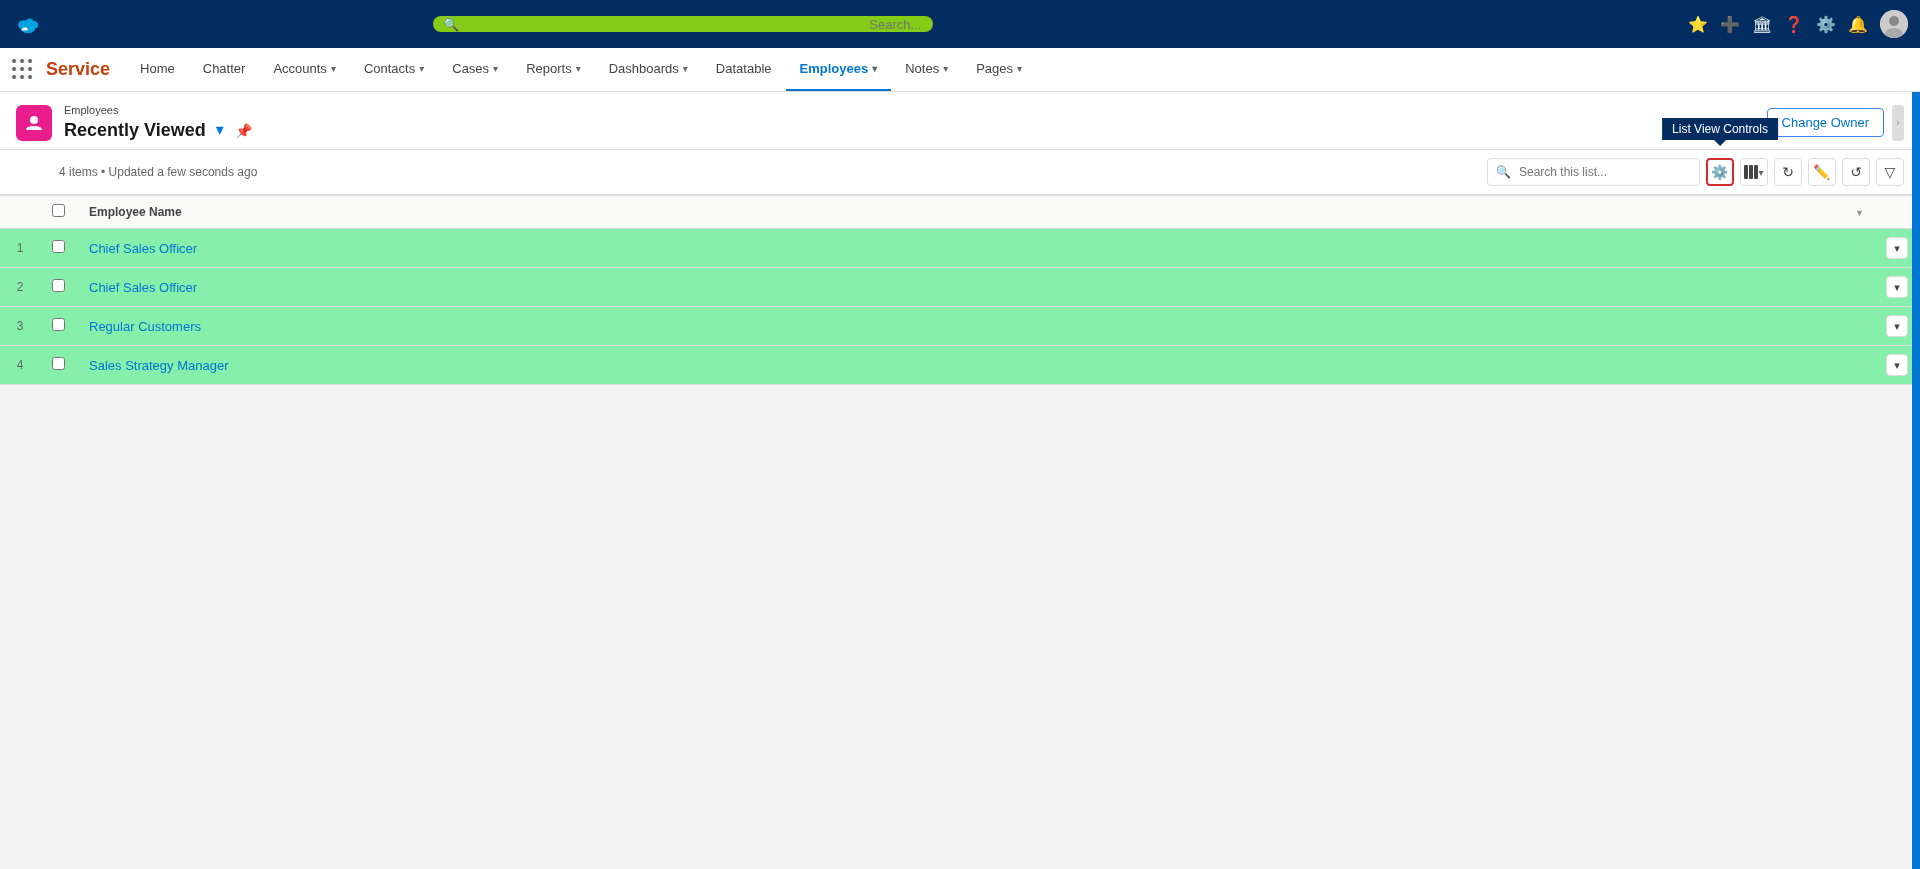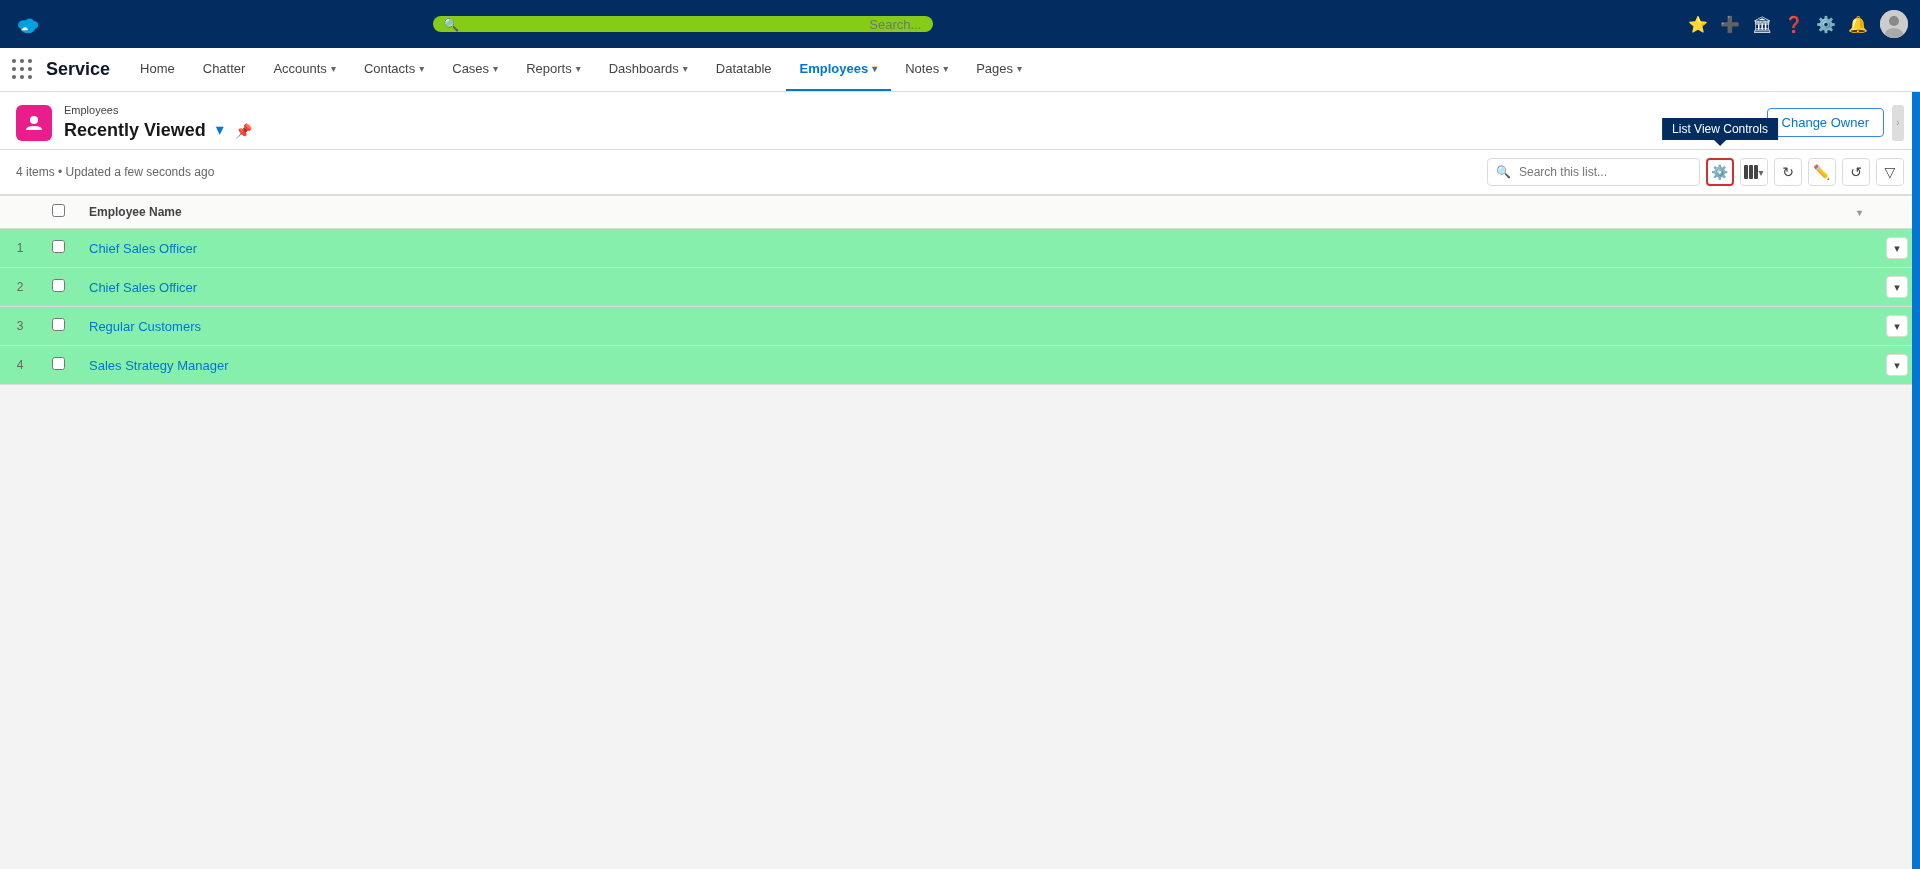--- a/index.html
+++ b/index.html
@@ -97,21 +97,21 @@
     }
     .app-nav .app-launcher .dots span {
       width: 4px;
       height: 4px;
       background: #666;
       border-radius: 50%;
     }
     .app-nav .app-name {
       font-size: 18px;
       font-weight: 700;
-      color: #0f172a;
+      color: #c2410c;
       margin-right: 16px;
       white-space: nowrap;
     }
     .nav-items {
       display: flex;
       align-items: stretch;
       height: 100%;
       gap: 0;
     }
     .nav-item {
@@ -213,20 +213,21 @@
       background: white;
       padding: 8px 16px;
       display: flex;
       align-items: center;
       justify-content: space-between;
       border-bottom: 1px solid #dddbda;
     }
     .list-toolbar .status-text {
       font-size: 12px;
       color: #666;
+      margin-left: 43px;
     }
     .list-toolbar .toolbar-right {
       display: flex;
       align-items: center;
       gap: 6px;
     }
     .search-list {
       display: flex;
       align-items: center;
       border: 1px solid #dddbda;

